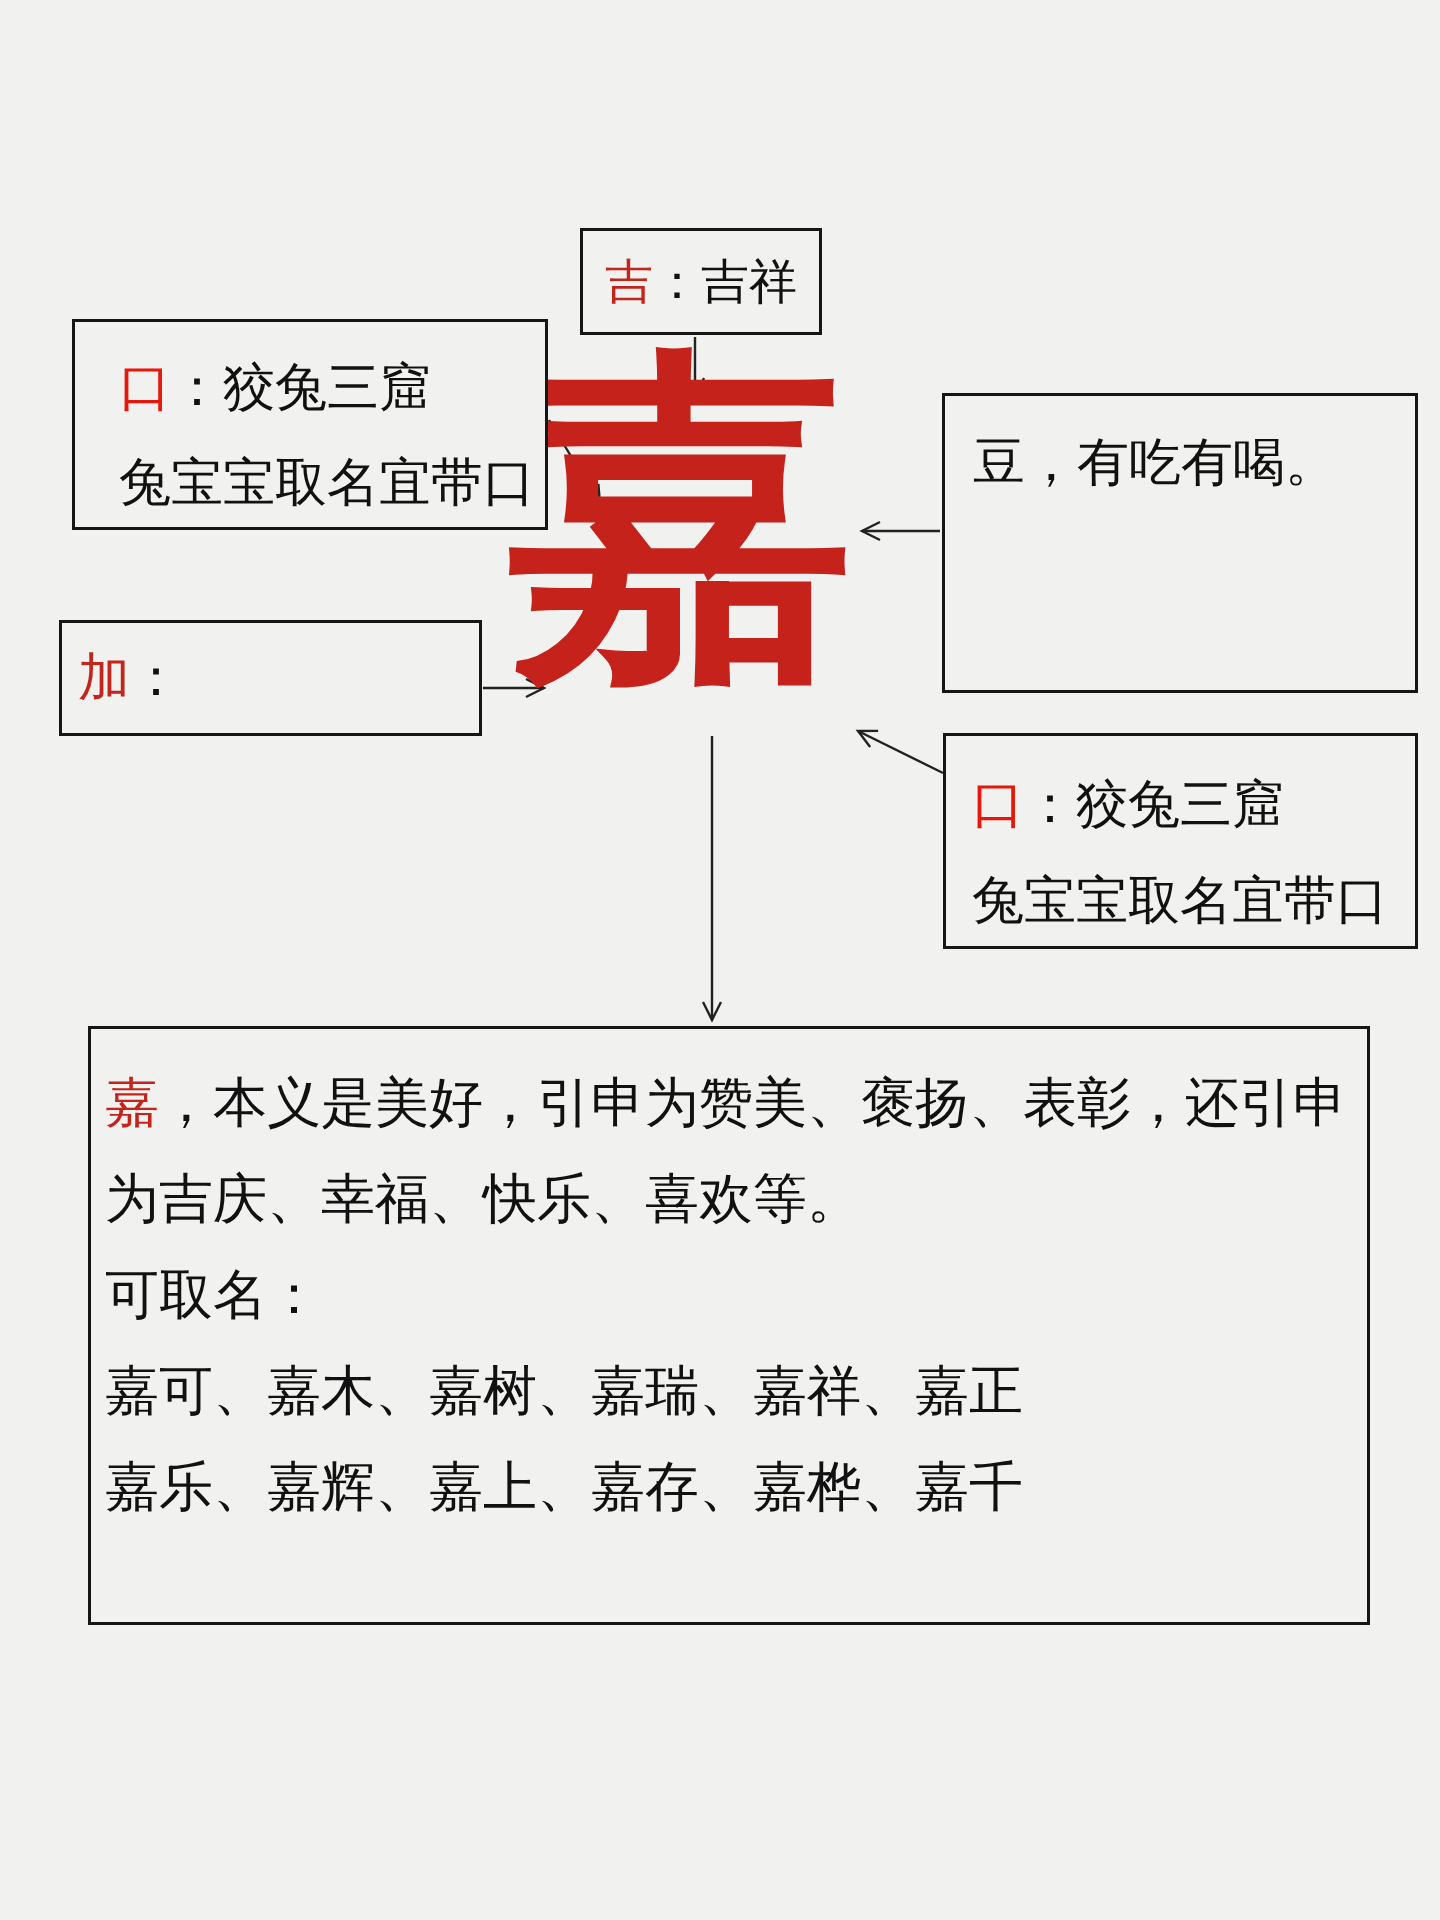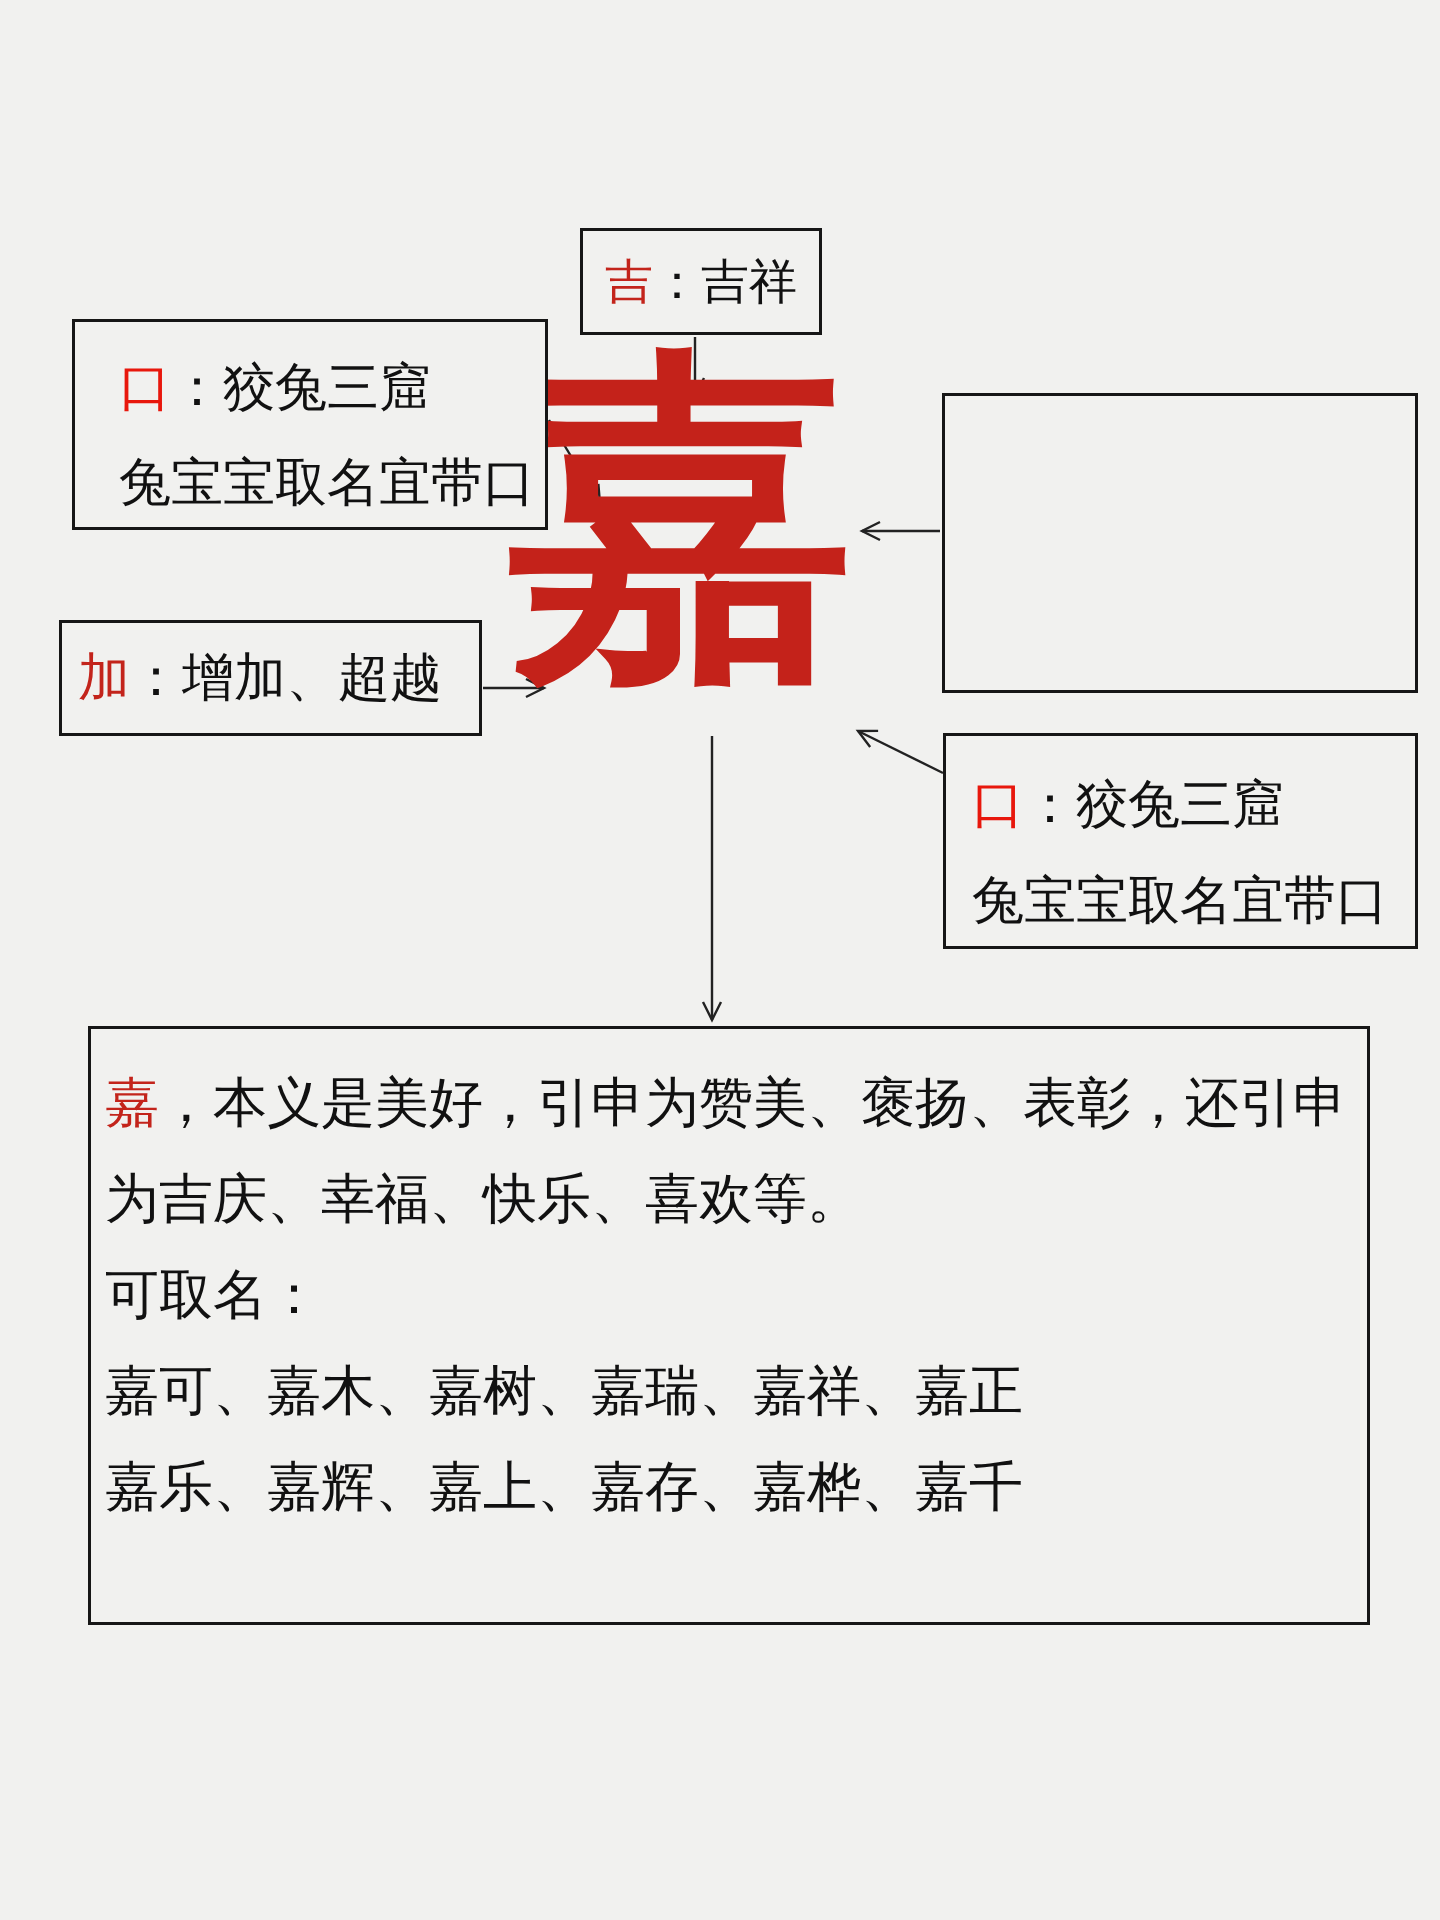--- a/index.html
+++ b/index.html
@@ -101,24 +101,24 @@
   </div>
 
   <div class="box box-left-top">
     <span class="line"><span class="red-bright">口</span><span>：</span><span>狡兔三窟</span></span>
     <span class="line">兔宝宝取名宜带口</span>
   </div>
 
   <div class="box box-left-mid">
     <span class="red">加</span>
       <span>：</span>
-      <span>增加、超越</span>
   </div>
 
   <div class="box box-right-top">
+    <span class="line">豆，有吃有喝。</span>
   </div>
 
   <div class="box box-right-bottom">
     <span class="line"><span class="red-bright">口</span><span>：</span><span>狡兔三窟</span></span>
     <span class="line">兔宝宝取名宜带口</span>
   </div>
 
   <div class="box box-summary">
     <span class="line"><span class="red">嘉</span><span>，本义是美好，引申为赞美、褒扬、表彰，还引申</span></span>
     <span class="line">为吉庆、幸福、快乐、喜欢等。</span>

